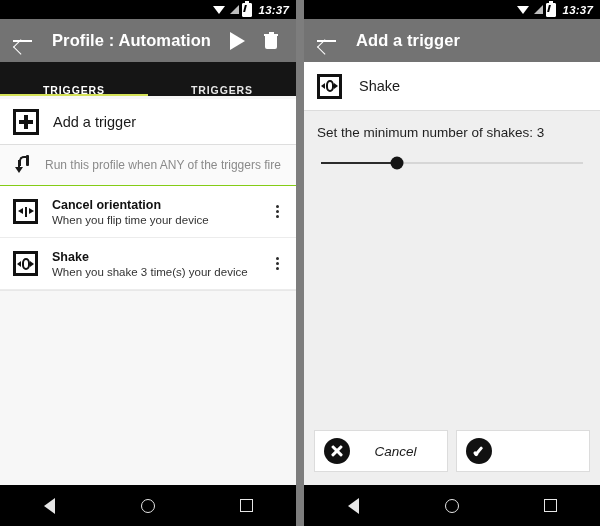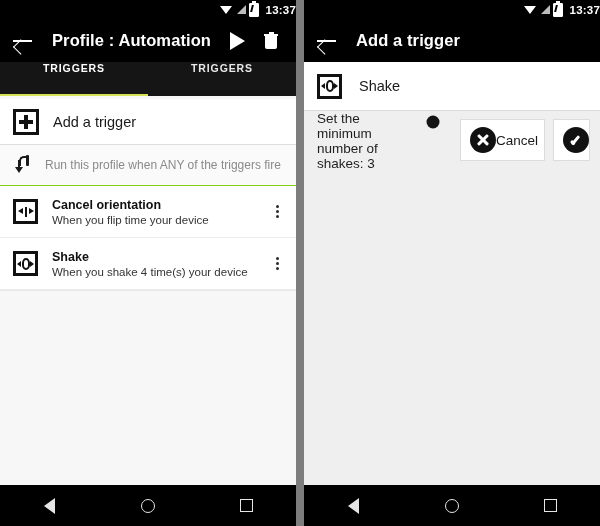--- a/index.html
+++ b/index.html
@@ -31,22 +31,24 @@
   }
   .phone.left { margin-right: 8px; }
 
   
   .statusbar {
     height: 19px;
     background: #000;
     display: flex;
     align-items: center;
     justify-content: flex-end;
+    padding-right: 7px;
     flex: 0 0 auto;
     gap: 4px;
+    font-style: italic;
   }
   .sb-icons {
     display: flex;
     align-items: center;
     gap: 3px;
   }
   .sb-time {
     color: #fff;
     font-size: 11.5px;
     font-weight: bold;
@@ -97,21 +99,21 @@
     position: absolute;
     left: 1.5px; top: 1px;
     width: 2px; height: 7px;
     background: #000;
     transform: skewX(-14deg);
   }
 
   
   .appbar {
     height: 43px;
-    background: #000000;
+    background: #737373;
     display: flex;
     align-items: center;
     padding: 0 8px 0 12px;
     flex: 0 0 auto;
   }
   .appbar .title {
     color: #fff;
     font-size: 16.5px;
     font-weight: bold;
     margin-left: 18px;
@@ -182,21 +184,21 @@
   .tabs {
     height: 34px;
     background: #151515;
     display: flex;
     flex: 0 0 auto;
     position: relative;
   }
   .tab {
     flex: 1;
     display: flex;
-    align-items: flex-start;
+    align-items: flex-end;
     justify-content: center;
     color: #fff;
     font-size: 10.5px;
     font-weight: bold;
     letter-spacing: 0.9px;
     cursor: pointer;
     position: relative;
   }
   .tab.inactive { color: #e8e8e8; }
   .tab .ul {
@@ -414,21 +416,22 @@
   }
   .sel-row .label {
     font-size: 14.5px;
     color: #1a1a1a;
     margin-left: 17px;
   }
   .settings-area {
     flex: 1;
     background: #efefef;
     display: flex;
-    flex-direction: row;
+    flex-direction: column;
+    padding-top: 14px;
   }
   .setting-label {
     font-size: 13.5px;
     color: #1e1e1e;
     padding: 0 13px;
     margin-bottom: 12px;
   }
   .slider-wrap {
     padding: 0 17px;
     height: 22px;
@@ -456,20 +459,21 @@
     background: #151515;
     transform: translate(-50%, -50%);
   }
   .spacer { flex: 1; }
 
   .dialog-buttons {
     display: flex;
     gap: 8px;
     padding: 8px 10px 13px 10px;
     background: #efefef;
+    font-style: italic;
   }
   .dlg-btn {
     flex: 1;
     height: 42px;
     background: #fff;
     border: 1px solid #dcdcdc;
     display: flex;
     align-items: center;
     cursor: pointer;
     position: relative;
@@ -637,21 +641,21 @@
       <div class="trigger-row">
         <span class="boxicon sm">
           <span class="glyph-shake">
               <span class="arr-l"></span>
               <span class="oval"></span>
               <span class="arr-r"></span>
             </span>
         </span>
         <span class="texts">
           <span class="t-title">Shake</span>
-          <span class="t-sub">When you shake 4 time(s) your device</span>
+          <span class="t-sub">When you shake 3 time(s) your device</span>
         </span>
         <span class="kebab">
             <i></i>
             <i></i>
             <i></i>
           </span>
       </div>
 
       <div class="list-tail"></div>
       <div class="spacer"></div>

